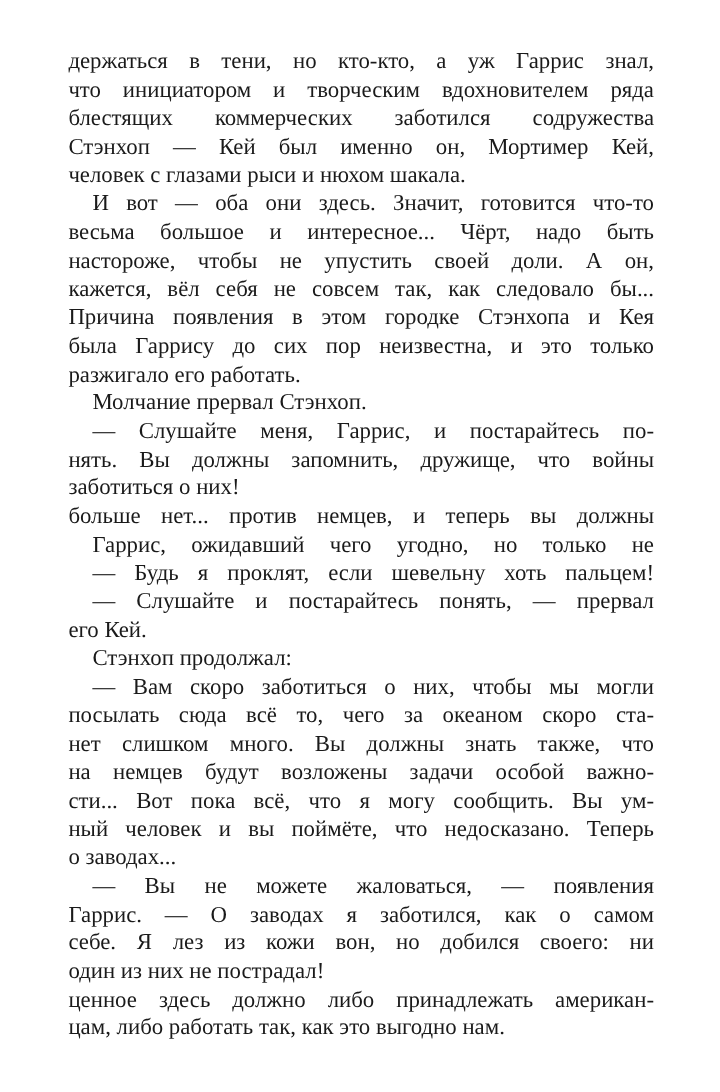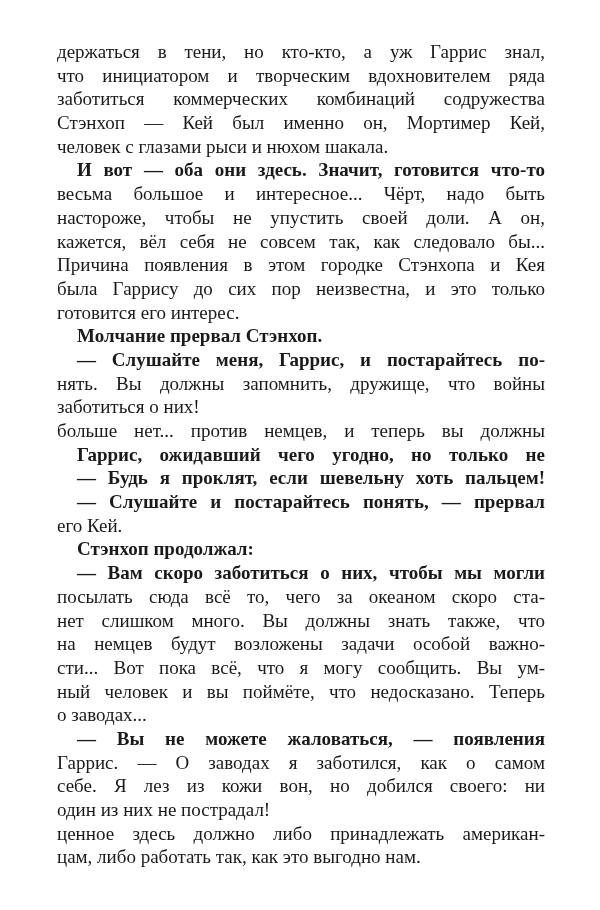--- a/index.html
+++ b/index.html
@@ -7,38 +7,38 @@
     .page {
       position: absolute; left: 57px; top: 40px; width: 488px;
       font-family: "Liberation Serif", "DejaVu Serif", serif;
       font-size: 19px; color: #1a1a1a; line-height: 23.7px;
     }
     .line {
       display: block; height: 23.7px; white-space: nowrap;
       text-align: justify; text-align-last: justify;
     }
     .line.last { text-align-last: left; }
-    .line.indent { padding-left: 20px; font-weight: bold; }
+    .line.indent { padding-left: 20px; }
   </style>
 </head>
 <body>
 
 <div class="page" id="page">
     <span class="line">держаться в тени, но кто-кто, а уж Гаррис знал,</span>
     <span class="line">что инициатором и творческим вдохновителем ряда</span>
-    <span class="line">заботиться коммерческих комбинаций содружества</span>
+    <span class="line">блестящих коммерческих заботился содружества</span>
     <span class="line">Стэнхоп — Кей был именно он, Мортимер Кей,</span>
     <span class="line last">человек с глазами рыси и нюхом шакала.</span>
     <span class="line indent">И вот — оба они здесь. Значит, готовится что-то</span>
     <span class="line">весьма большое и интересное... Чёрт, надо быть</span>
     <span class="line">настороже, чтобы не упустить своей доли. А он,</span>
     <span class="line">кажется, вёл себя не совсем так, как следовало бы...</span>
     <span class="line">Причина появления в этом городке Стэнхопа и Кея</span>
     <span class="line">была Гаррису до сих пор неизвестна, и это только</span>
-    <span class="line last">готовится его интерес.</span>
+    <span class="line last">разжигало его работать.</span>
     <span class="line indent last">Молчание прервал Стэнхоп.</span>
     <span class="line indent">— Слушайте меня, Гаррис, и постарайтесь по-</span>
     <span class="line">нять. Вы должны запомнить, дружище, что войны</span>
     <span class="line last">заботиться о них!</span>
     <span class="line">больше нет... против немцев, и теперь вы должны</span>
     <span class="line indent">Гаррис, ожидавший чего угодно, но только не</span>
     <span class="line indent">— Будь я проклят, если шевельну хоть пальцем!</span>
     <span class="line indent">— Слушайте и постарайтесь понять, — прервал</span>
     <span class="line last">его Кей.</span>
     <span class="line indent last">Стэнхоп продолжал:</span>

